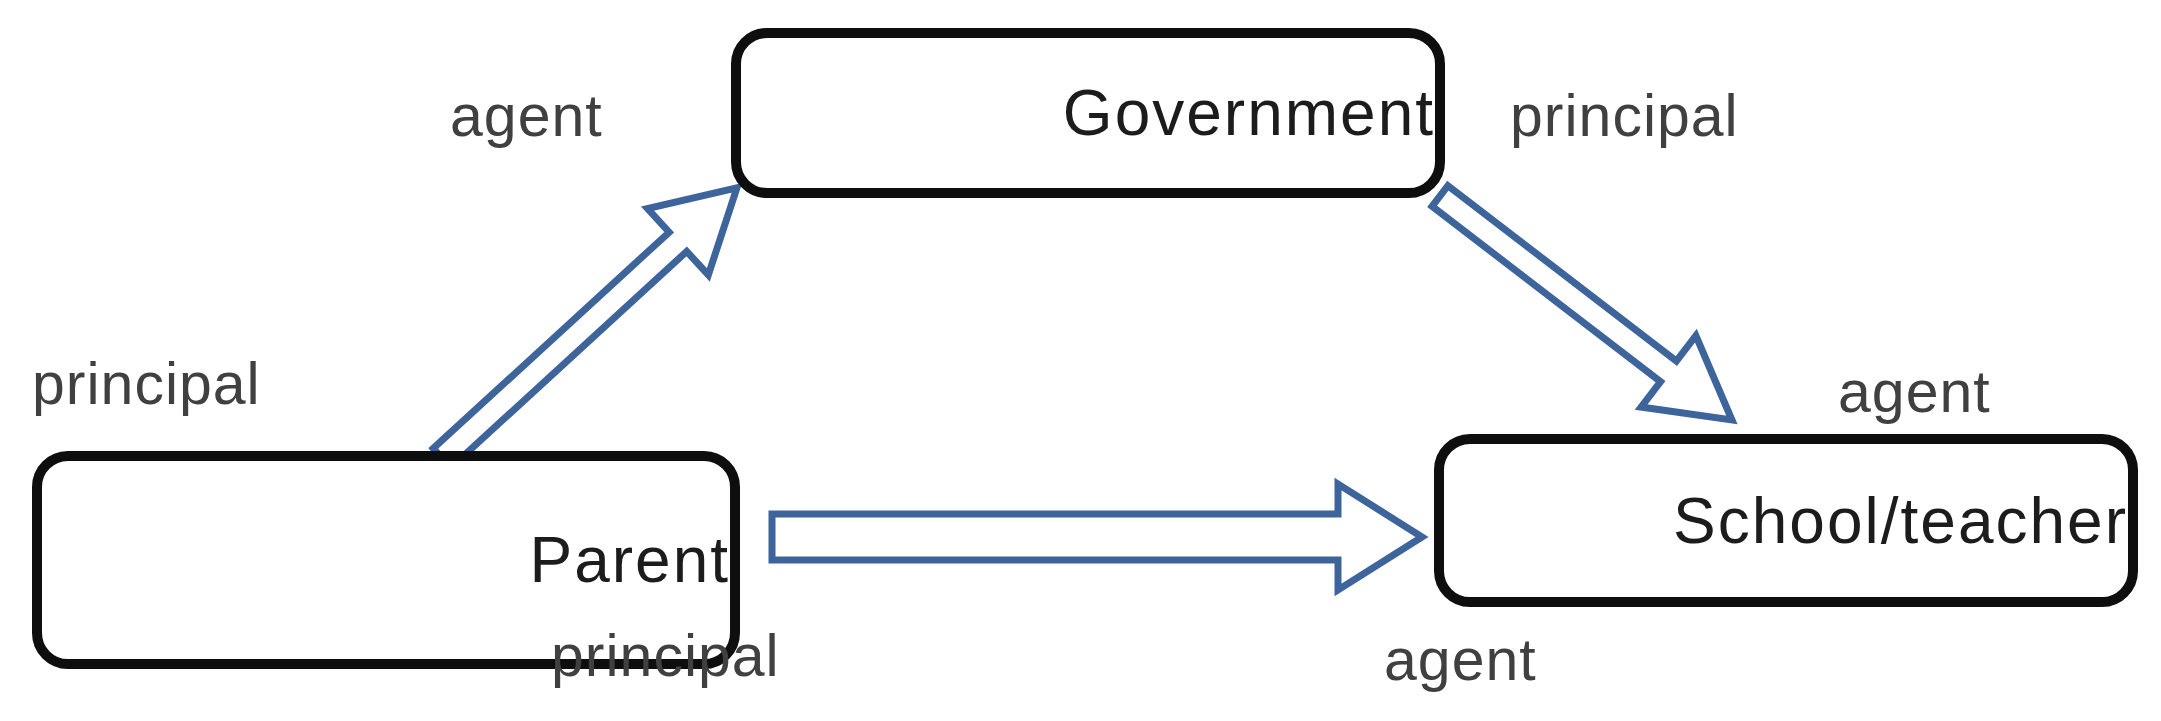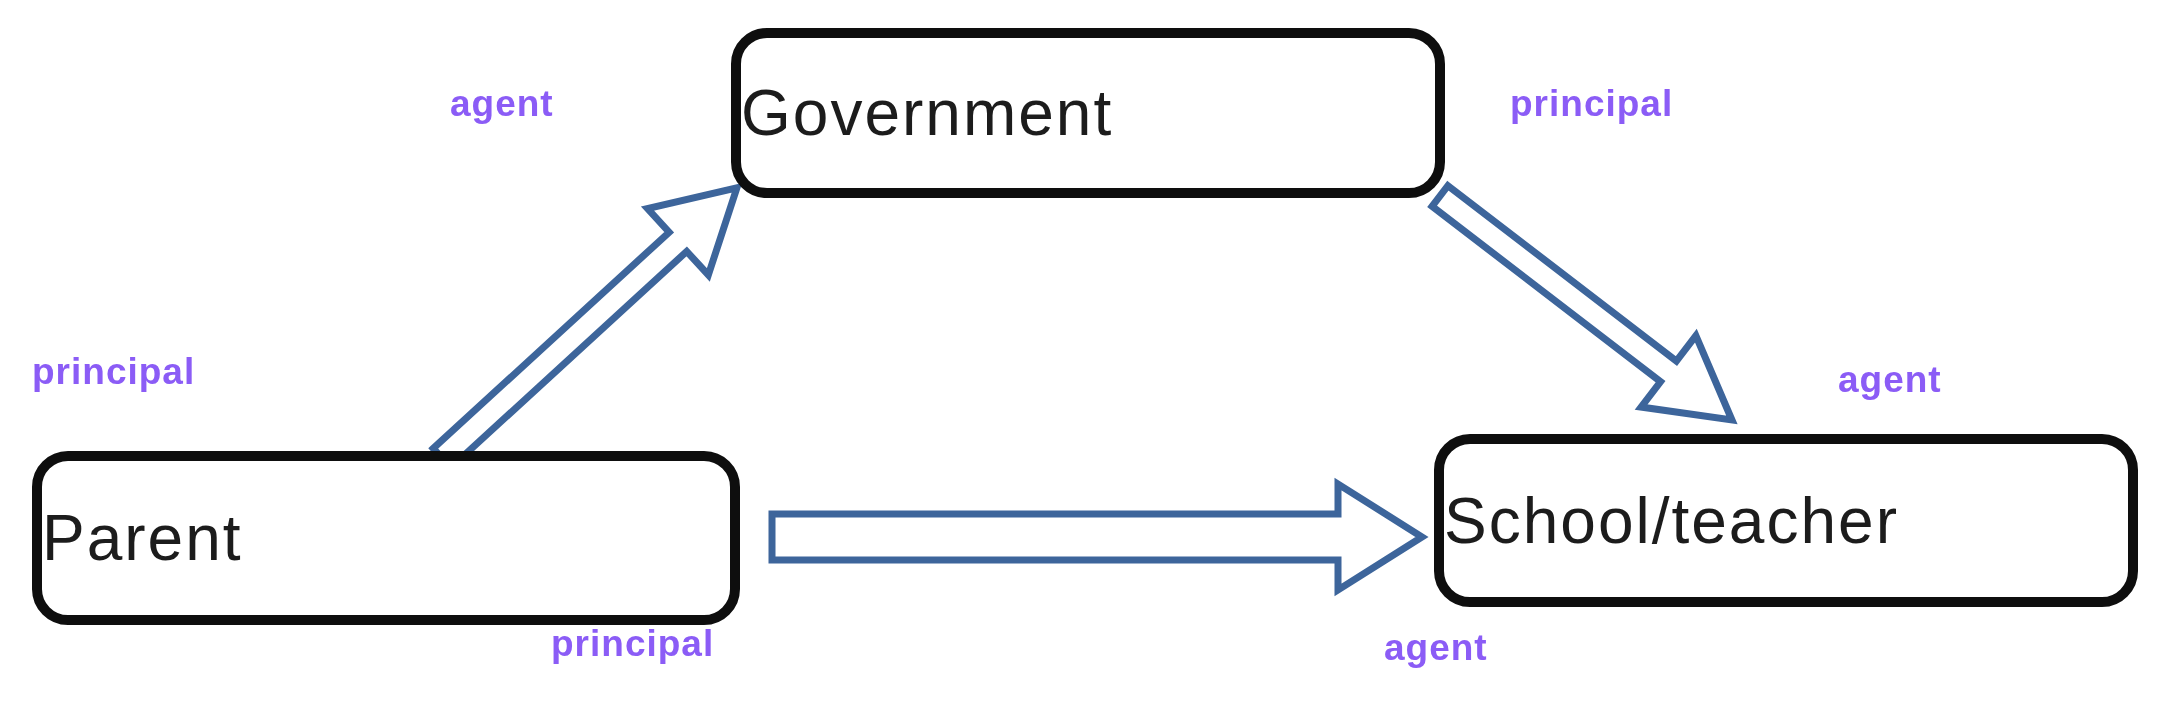--- a/index.html
+++ b/index.html
@@ -23,36 +23,36 @@
     height: 721px;
   }
   .node {
     position: absolute;
     box-sizing: border-box;
     background: #ffffff;
     border: 10px solid #0e0e0e;
     border-radius: 36px;
     display: flex;
     align-items: center;
-    justify-content: flex-start;
+    justify-content: flex-end;
     font-size: 64px;
     font-weight: 500;
     letter-spacing: 2px;
     color: #1c1c1c;
     white-space: nowrap;
   }
   .node-government { left: 731px; top: 28px;  width: 714px; height: 170px; }
-  .node-parent     { left: 32px;  top: 451px; width: 708px; height: 174px; }
+  .node-parent     { left: 32px;  top: 451px; width: 708px; height: 218px; }
   .node-school     { left: 1434px; top: 434px; width: 704px; height: 173px; }
   .edge-label {
     position: absolute;
-    font-size: 37px;
-    font-weight: 700;
+    font-size: 59px;
+    font-weight: 400;
     letter-spacing: 1px;
-    color: #8b5cf6;
+    color: #404040;
     line-height: 1.1;
     white-space: nowrap;
   }
   .lbl-agent-top        { left: 450px;  top: 84px; }
   .lbl-principal-tr     { left: 1510px; top: 84px; }
   .lbl-principal-left   { left: 32px;   top: 352px; }
   .lbl-agent-right      { left: 1838px; top: 360px; }
   .lbl-principal-bottom { left: 551px;  top: 624px; }
   .lbl-agent-bottom     { left: 1384px; top: 628px; }
 </style>

